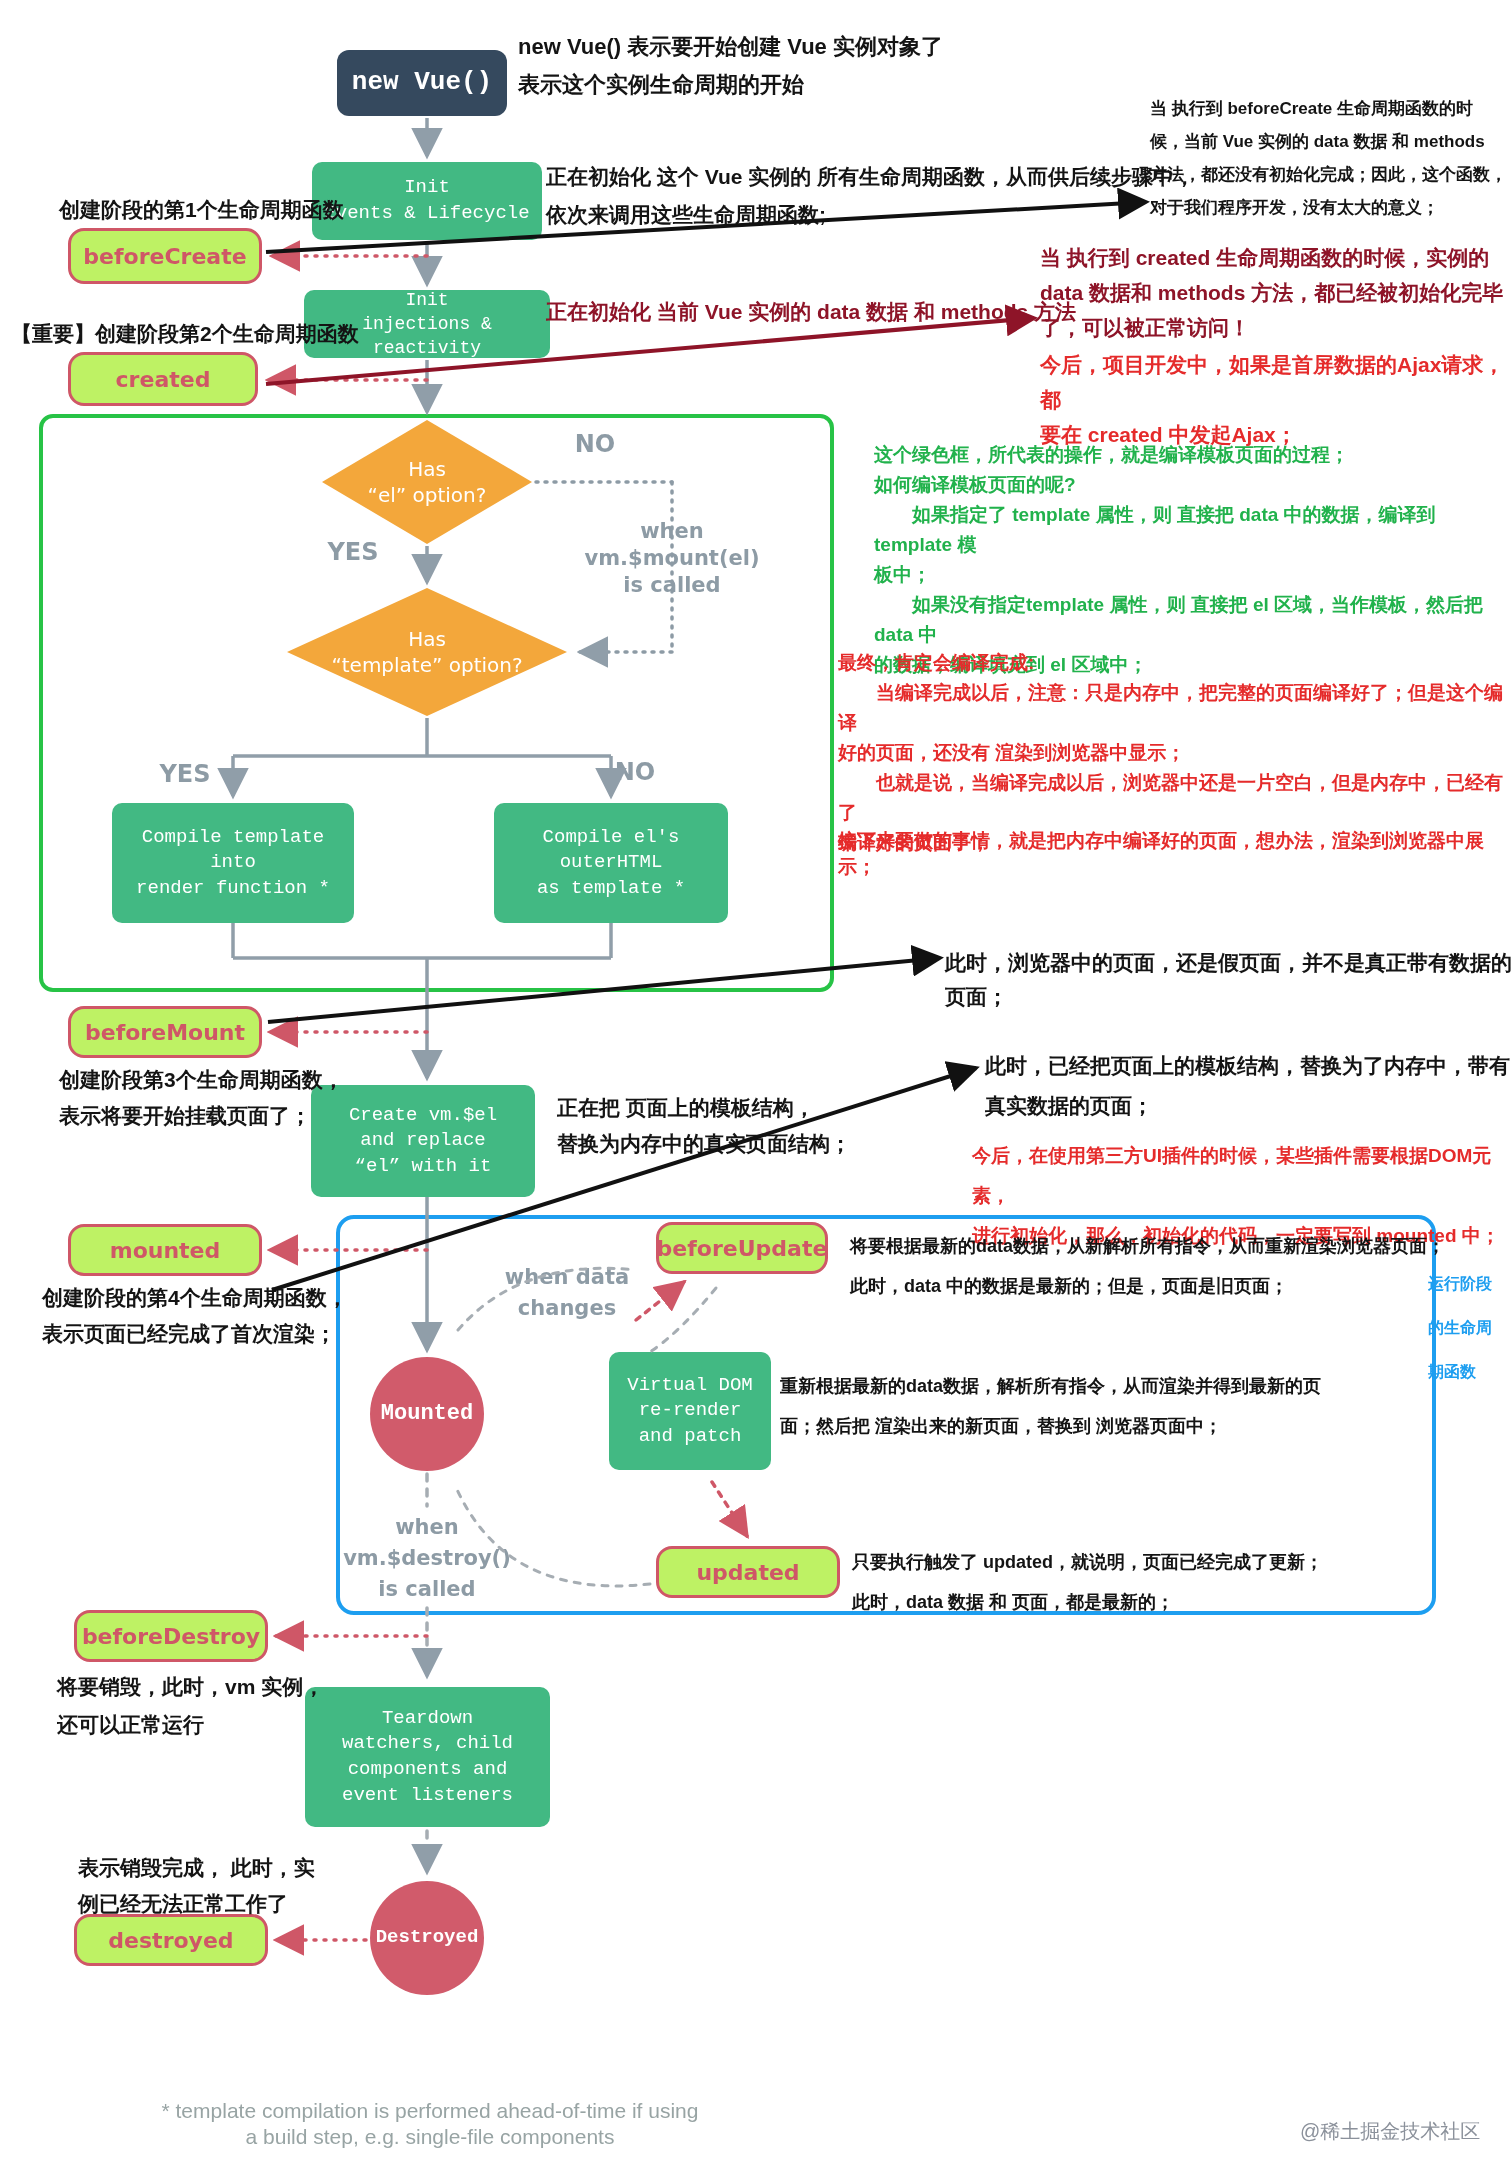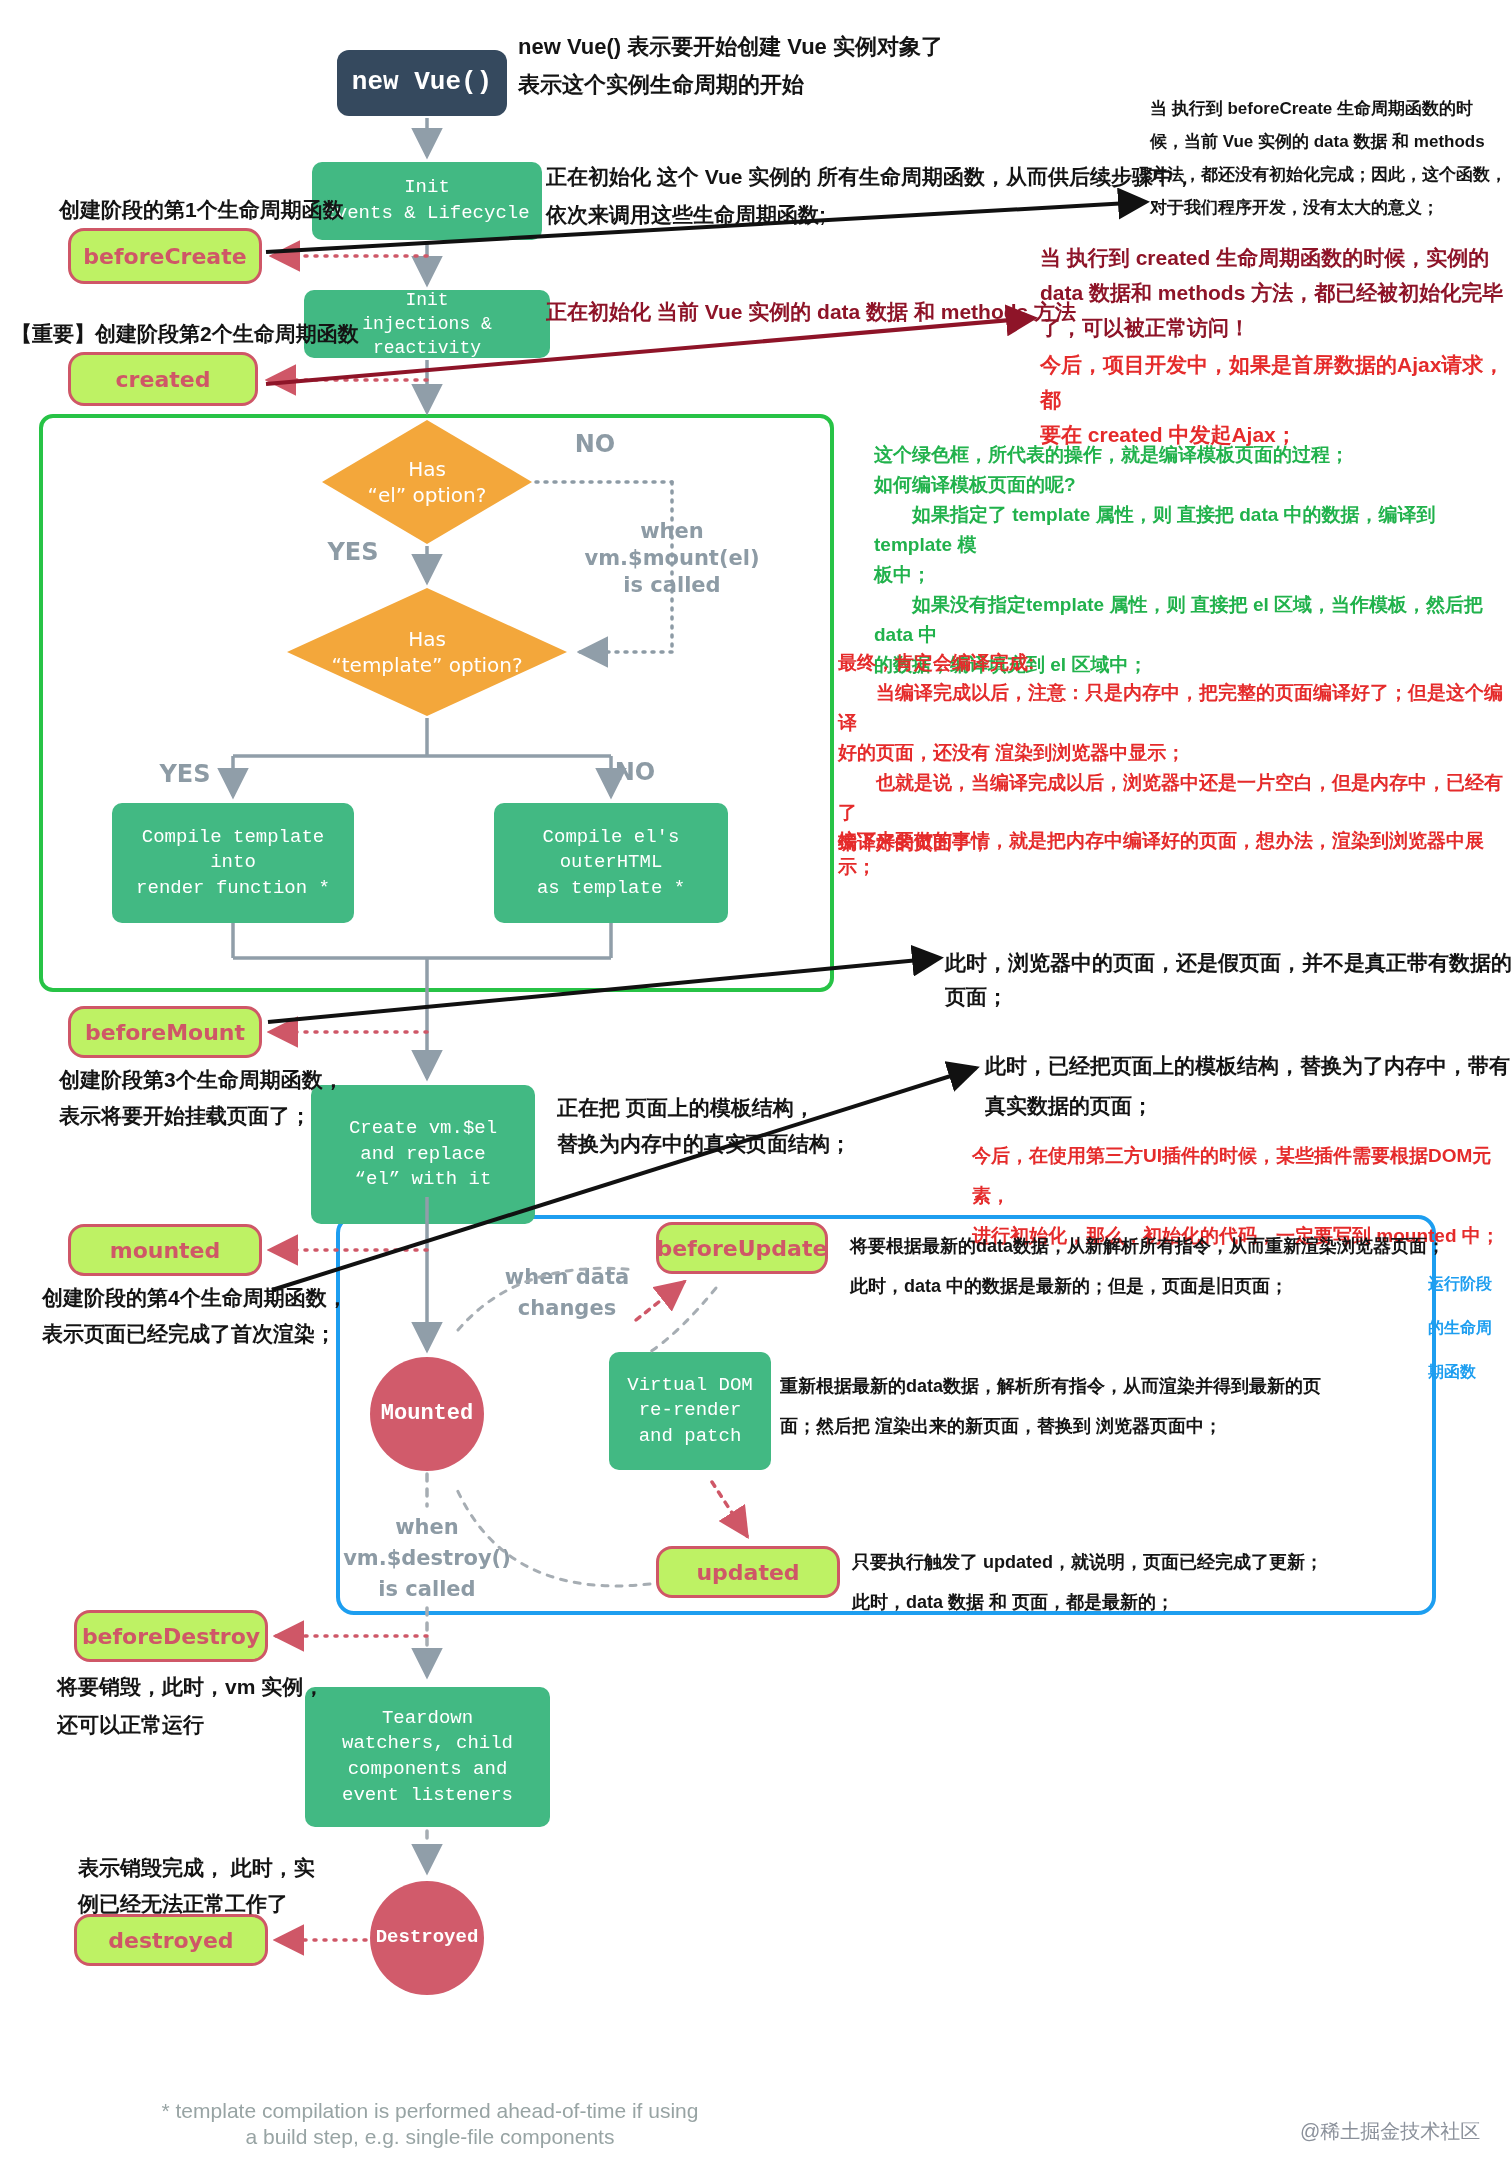--- a/index.html
+++ b/index.html
@@ -62,21 +62,21 @@
     <div class="dtext ml">Has
 “template” option?</div>
   </div>
 
   <div class="abs node ml" style="left:112px;top:803px;width:242px;height:120px">Compile template
 into
 render function *</div>
   <div class="abs node ml" style="left:494px;top:803px;width:234px;height:120px">Compile el's
 outerHTML
 as template *</div>
-  <div class="abs node ml" style="left:311px;top:1085px;width:224px;height:139px">Create vm.$el
+  <div class="abs node ml" style="left:311px;top:1085px;width:224px;height:112px">Create vm.$el
 and replace
 “el” with it</div>
 
   <div class="abs node circle" style="left:370px;top:1357px;width:114px;height:114px">Mounted</div>
   <div class="abs node ml" style="left:609px;top:1352px;width:162px;height:118px">Virtual DOM
 re-render
 and patch</div>
   <div class="abs node ml" style="left:305px;top:1687px;width:245px;height:140px">Teardown
 watchers, child
 components and

